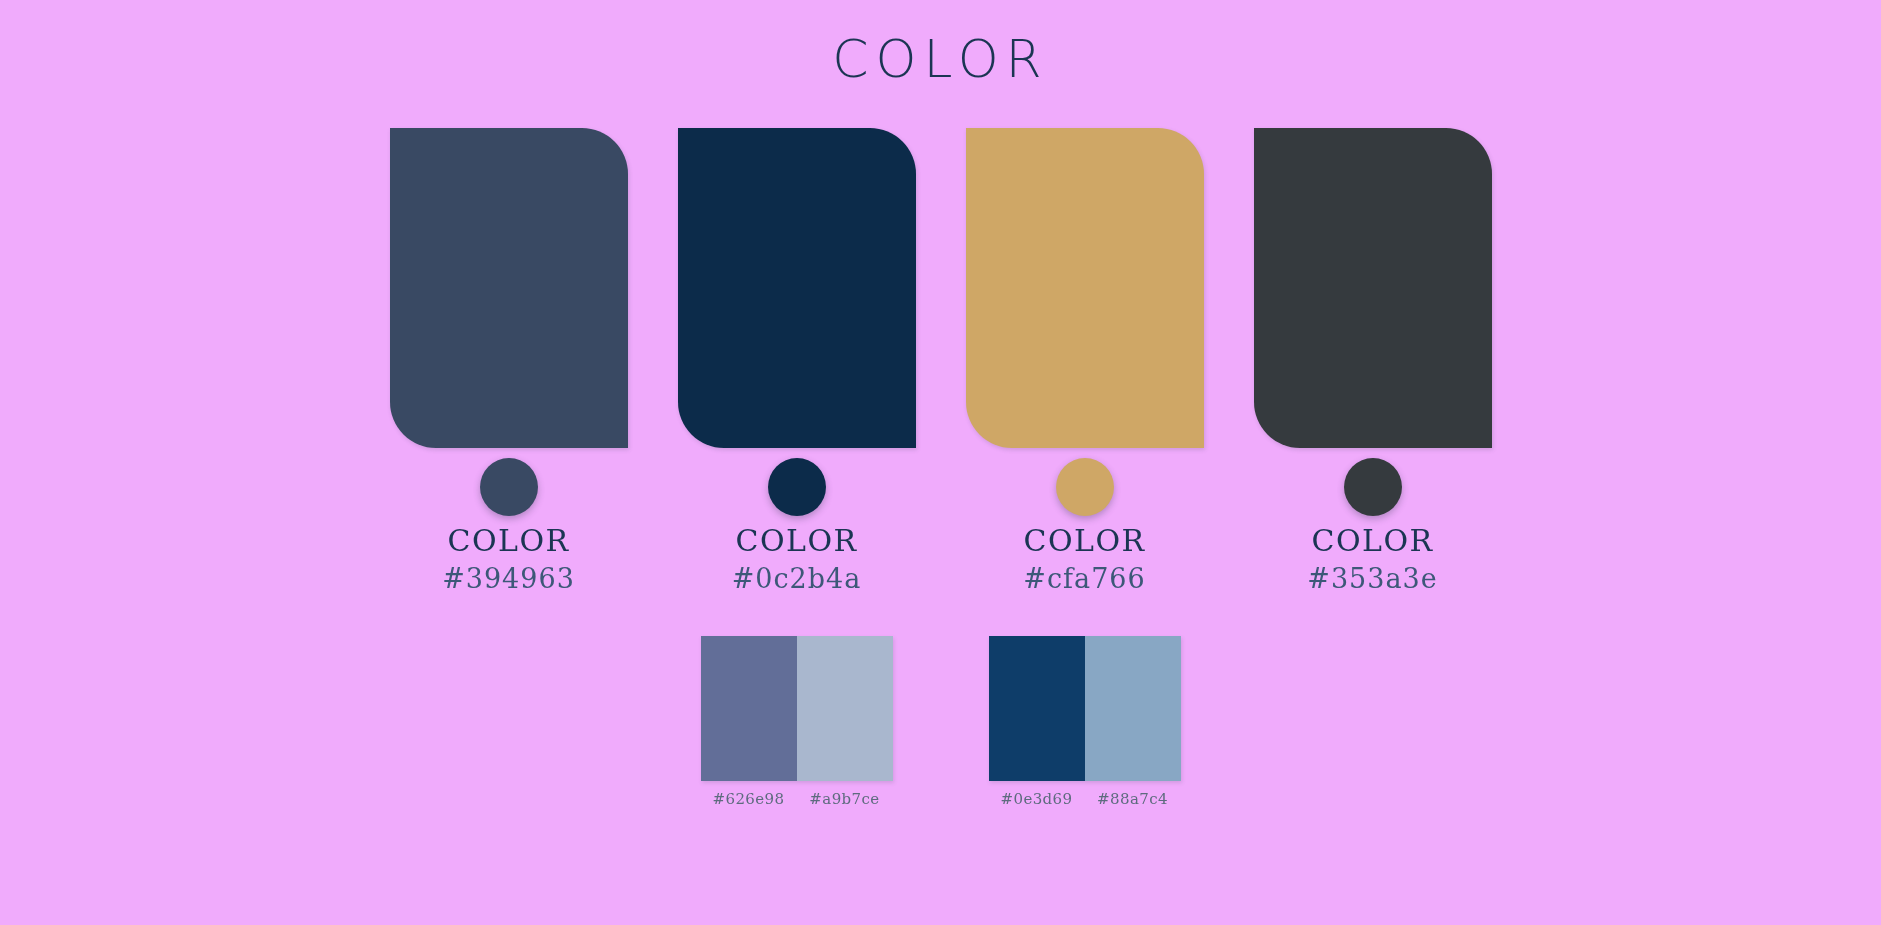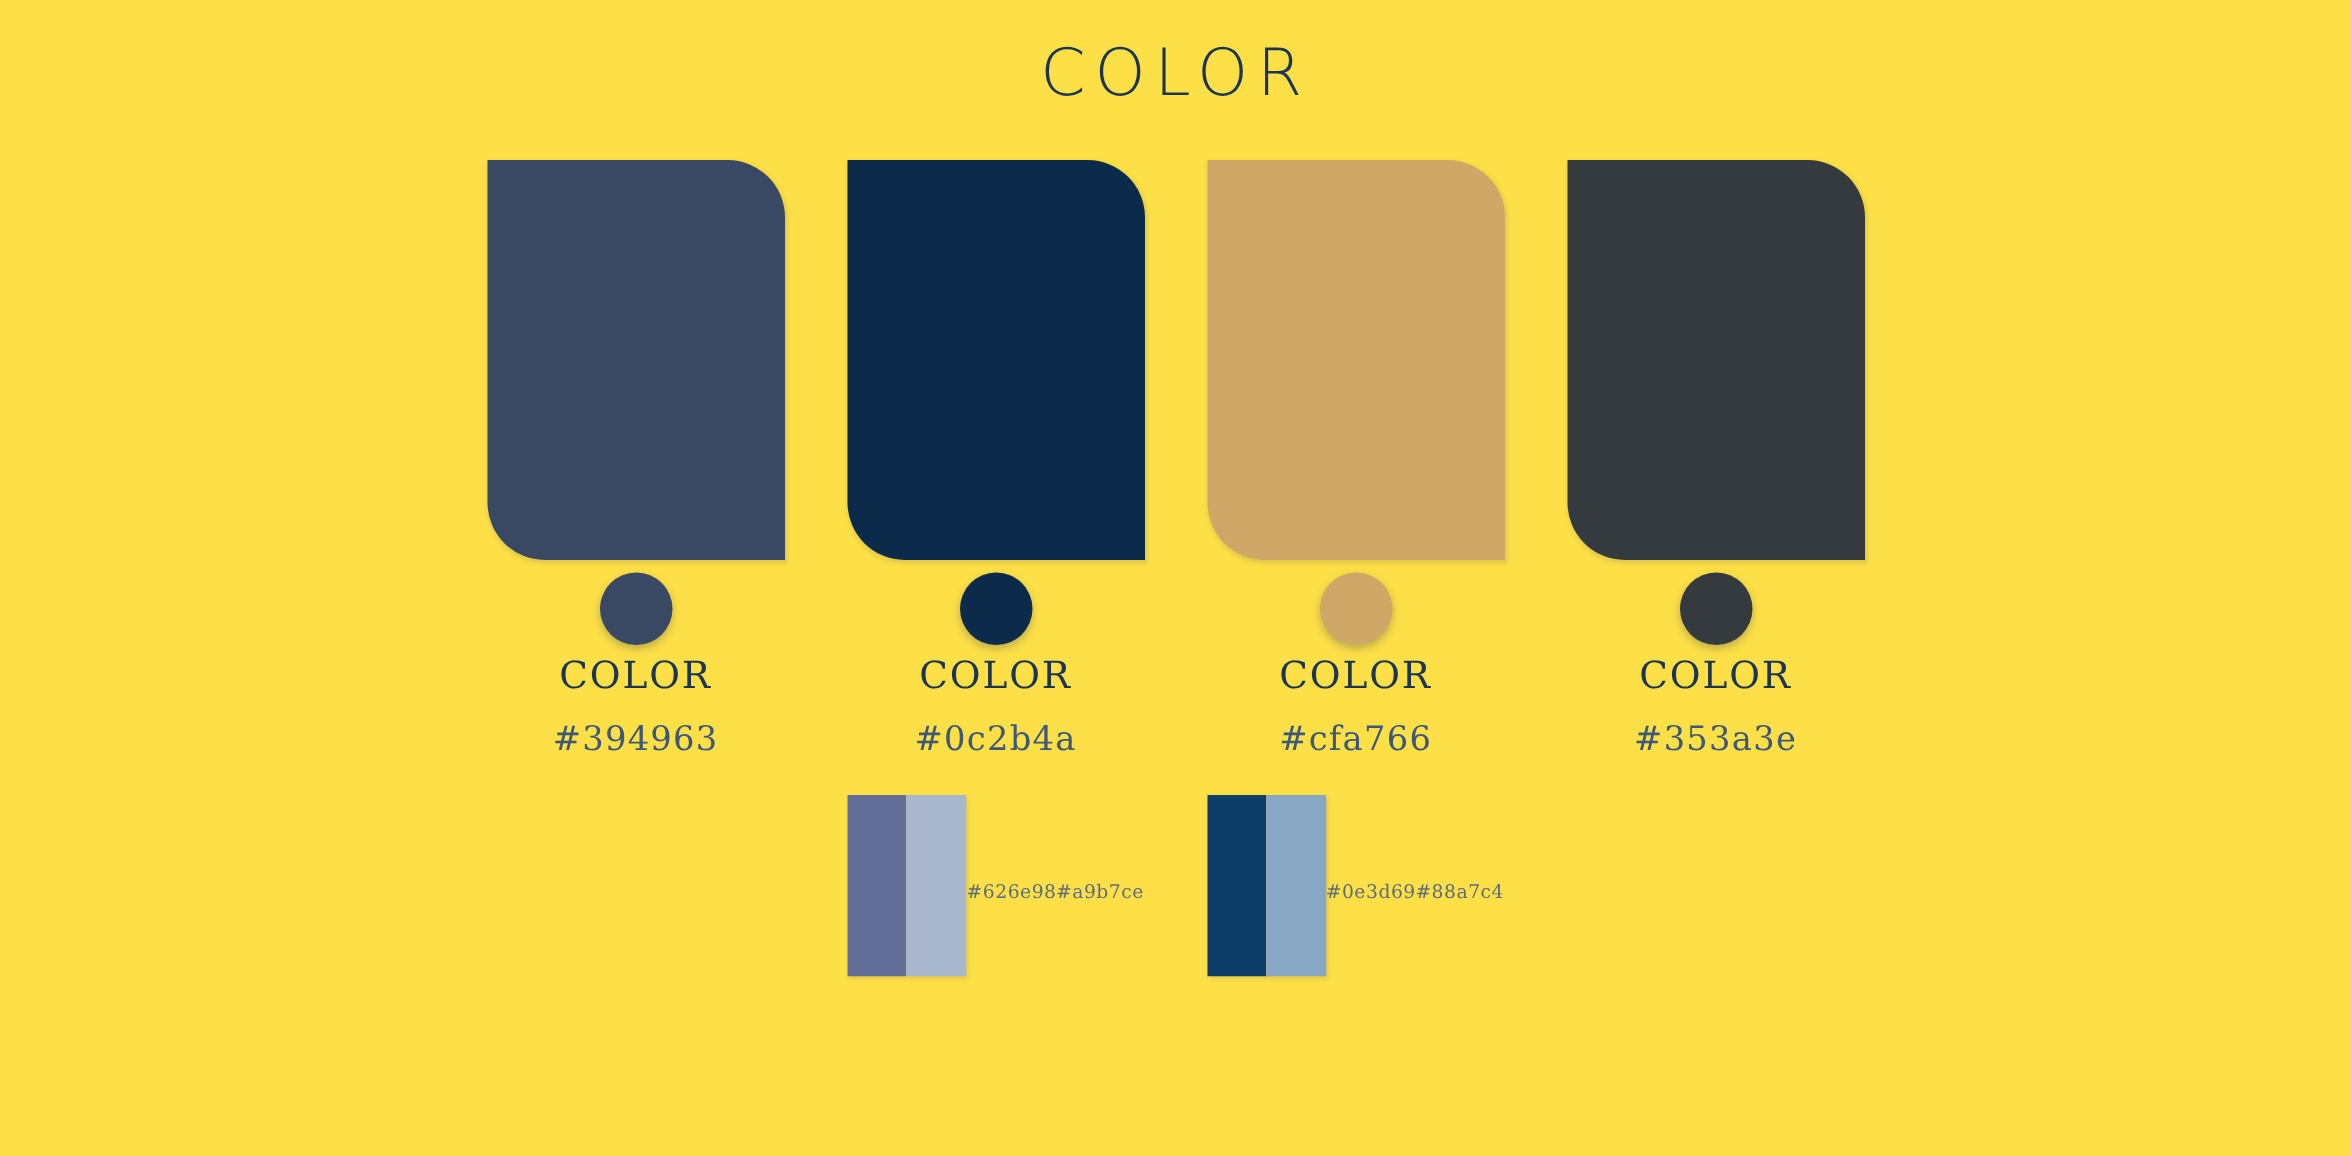--- a/index.html
+++ b/index.html
@@ -87,39 +87,39 @@
     margin-top: -2px;
   }
 
   .swatch-hex {
     font-family: "DejaVu Serif", serif;
     font-size: 27px;
     font-weight: 400;
     letter-spacing: 1px;
     color: #3d5878;
     line-height: 1.25;
-    margin-top: 18px;
+    margin-top: 5px;
   }
 
   
   .tints {
     position: absolute;
     top: 636px;
     left: 0;
     width: 100%;
     display: flex;
     justify-content: center;
     align-items: flex-start;
     gap: 50px;
   }
 
   .tint-col {
     width: 238px;
     display: flex;
-    flex-direction: row;
+    flex-direction: column;
     align-items: center;
   }
 
   .tint-blocks {
     width: 192px;
     height: 145px;
     display: flex;
     box-shadow: 1px 2px 4px rgba(60,70,90,0.16);
   }
 
@@ -152,21 +152,21 @@
     align-items: center;
   }
   .logo-inner {
     display: flex;
     align-items: center;
   }
 </style>
 </head>
 <body style="background: rgb(241, 241, 241);">
 
-<div class="page" style="background: #fde047; padding-left: 16px;">
+<div class="page" style="background: #f0abfc; padding-left: 16px;">
 
   <div class="title">COLOR</div>
 
   <div class="palette">
 
     <div class="swatch-col">
       <div class="big-swatch" style="background:#394963"></div>
       <div class="circle-wrap">
         <div class="circle-swatch" style="background:#394963"></div>
       </div>

